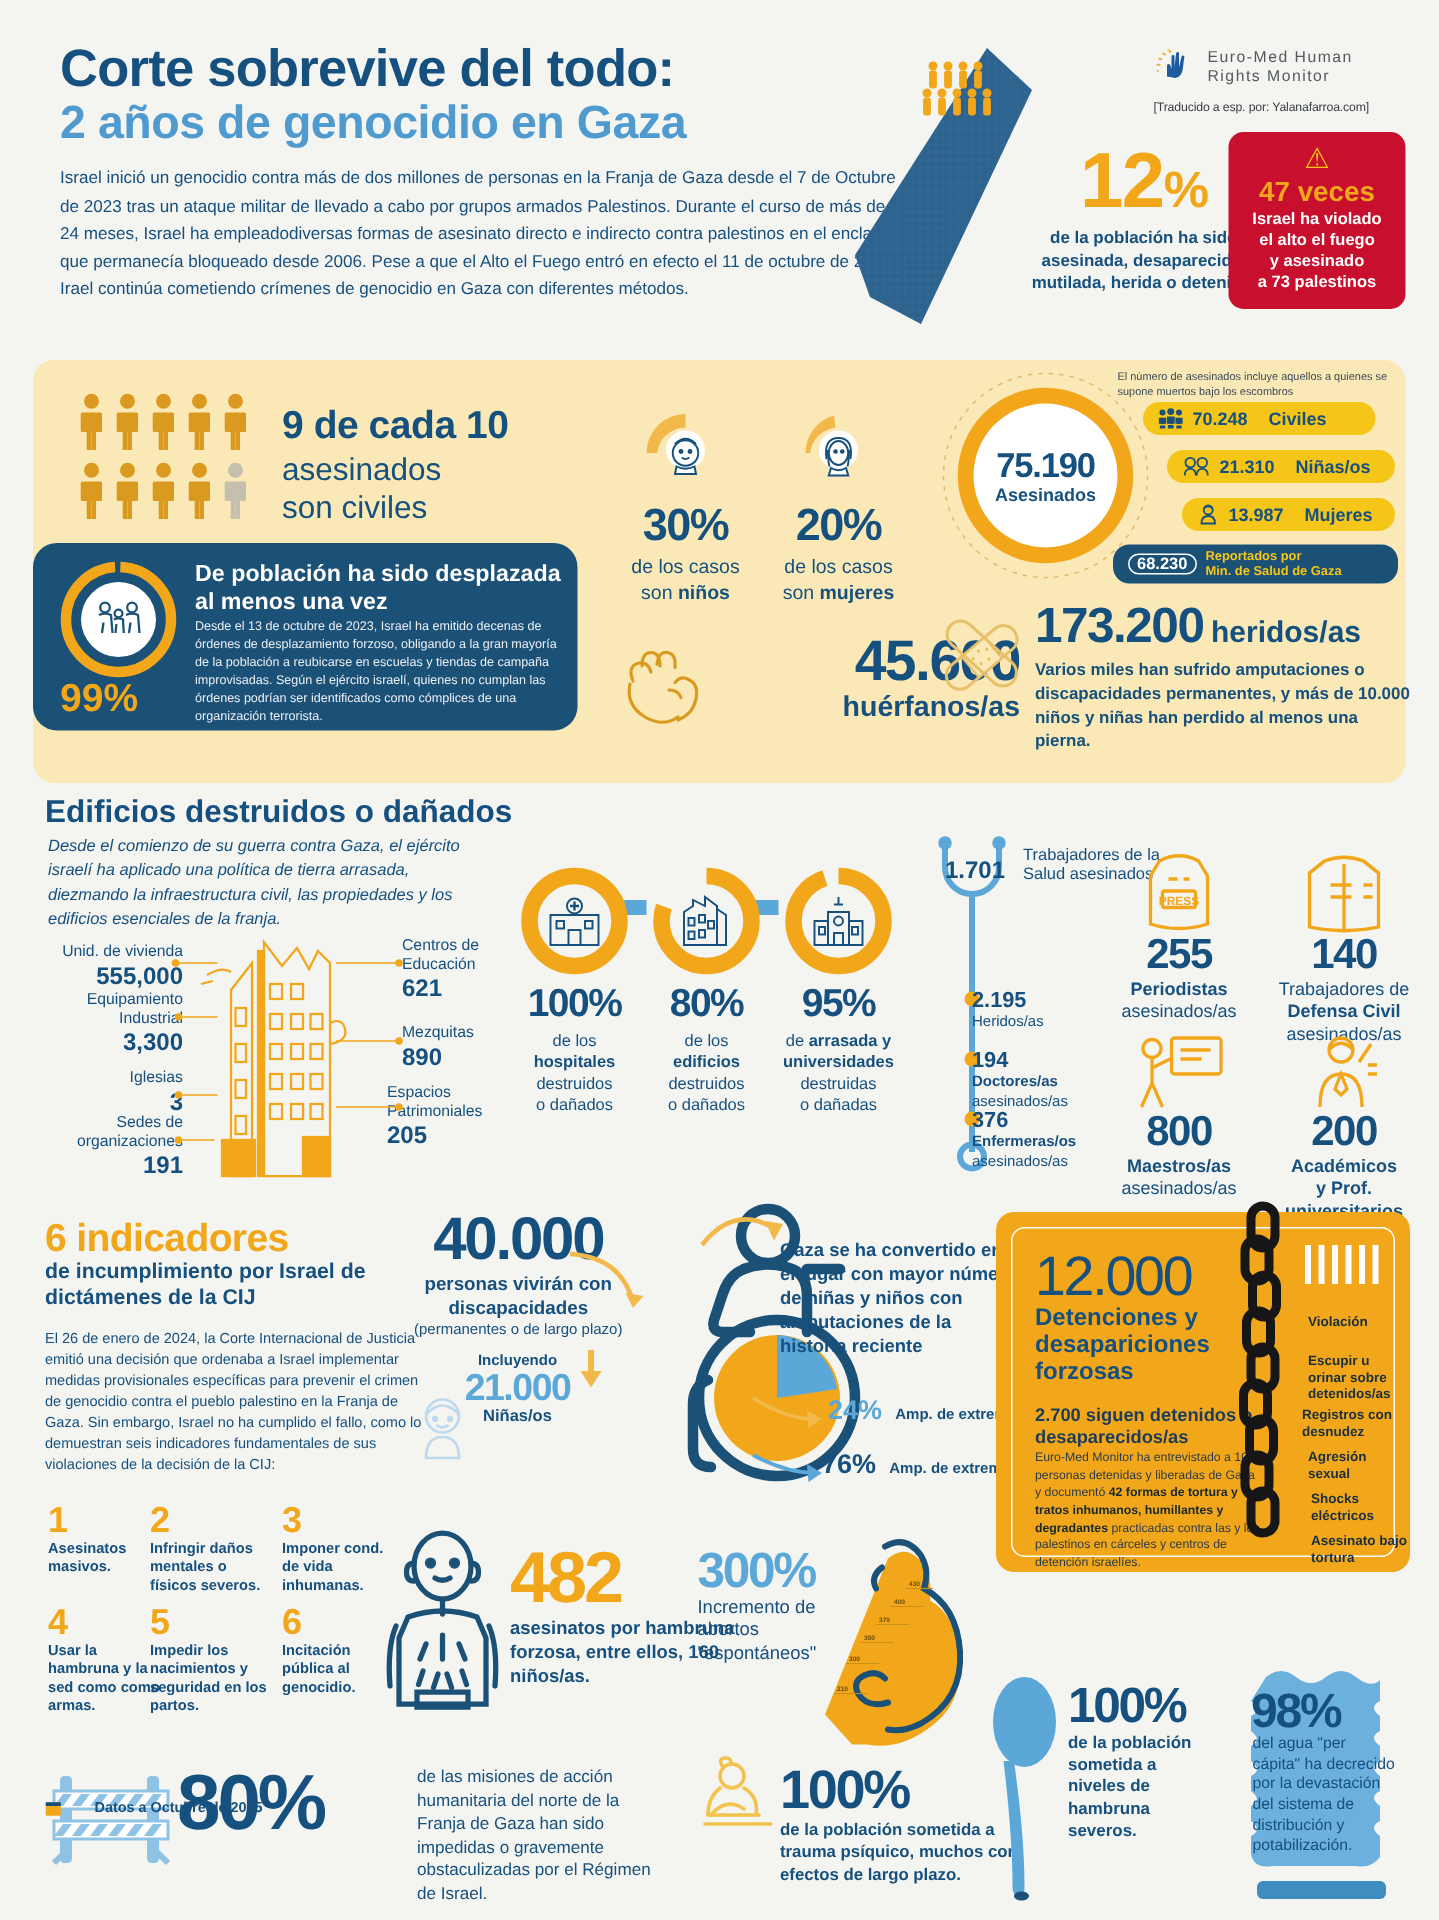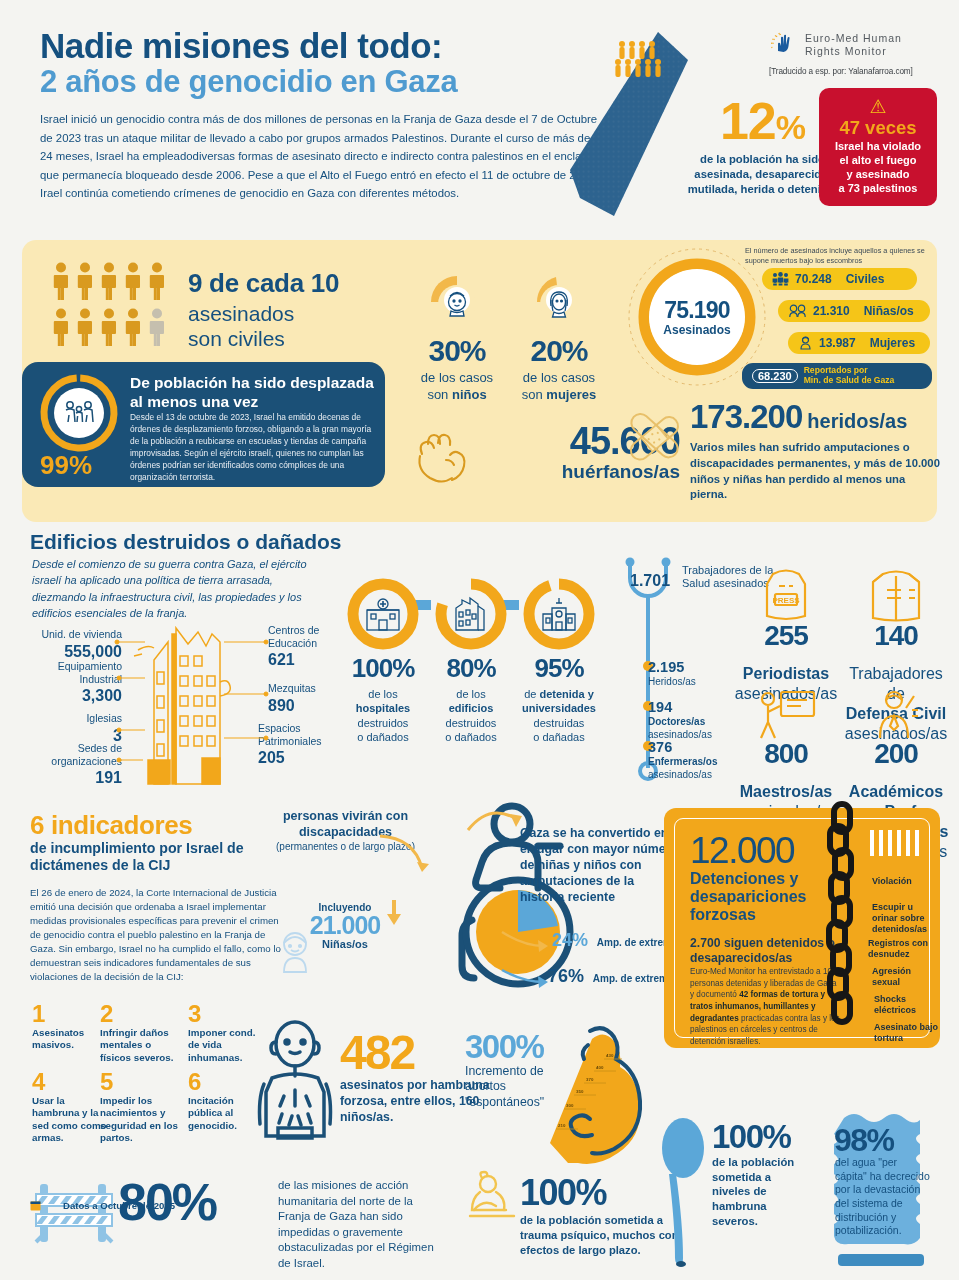--- a/index.html
+++ b/index.html
@@ -111,21 +111,21 @@
   .stetho .n1 { position:absolute; left:10px; top:14px; font-size:16px; font-weight:bold; color:#15507f;}
   .stetho .t1 { position:absolute; left:62px; top:6px; width:96px; font-size:11px; font-weight:bold; color:#15507f; line-height:1.22;}
   .stetho .t1 span { font-weight:normal; }
   .snode { position:absolute; font-size:10px; color:#15507f; line-height:1.25;}
   .snode .n { font-size:14.5px; font-weight:bold; display:block;}
   .snode b { font-weight:bold;}
 
   .prof { position:absolute; width:112px; text-align:center; }
   .prof .icon { height:62px; display:flex; align-items:flex-end; justify-content:center;}
   .prof .big { font-size:28px; font-weight:bold; color:#15507f; letter-spacing:-1px; line-height:1;}
-  .prof .sub { font-size:16px; color:#15507f; line-height:1.26; margin-top:14px;}
+  .prof .sub { font-size:12px; color:#15507f; line-height:1.26; margin-top:2px;}
   .prof .sub b { font-weight:bold;}
 
   
   .sec3-t1 { position:absolute; left:30px; top:810px; font-size:26px; font-weight:bold; color:#f2a71b; letter-spacing:-0.4px;}
   .sec3-t2 { position:absolute; left:30px; top:840px; width:250px; font-size:14.2px; font-weight:bold; color:#15507f; line-height:1.2;}
   .sec3-b { position:absolute; left:30px; top:886px; width:252px; font-size:9.7px; line-height:1.45; color:#15507f;}
 
   .indic { position:absolute; width:78px; }
   .indic .num { font-size:24px; font-weight:bold; color:#f2a71b; line-height:1;}
   .indic .txt { font-size:9.8px; font-weight:bold; color:#15507f; line-height:1.27; margin-top:1px;}
@@ -182,21 +182,21 @@
   .bottle .sub { position:absolute; left:11px; top:48px; width:96px; font-size:10.5px; color:#15507f; line-height:1.3;}
 
   svg { display:block; overflow:visible; }
 </style>
 </head>
 <body>
 
 <div class="page">
 
   <div class="header">
-    <div class="title1">Nadie misiones del todo:</div>
+    <div class="title1">Corte sobrevive del todo:</div>
     <div class="title2">2 años de genocidio en Gaza</div>
     <div class="intro">Israel inició un genocidio contra más de dos millones de personas en la Franja de Gaza desde el 7 de Octubre  de 2023 tras un ataque militar de llevado a cabo por grupos armados Palestinos. Durante el curso de más de 24 meses, Israel ha empleadodiversas formas de asesinato directo e indirecto contra palestinos en el enclave que permanecía bloqueado desde 2006. Pese a que el Alto el Fuego entró en efecto el 11 de octubre de 2025, Irael continúa cometiendo crímenes de genocidio en Gaza con diferentes métodos.</div>
   </div>
 
   <div class="logo-box">
     <div class="logo-row">
       <span class="logo-mark">
         <svg width="30" height="30" viewBox="0 0 30 30">
           <g fill="none" stroke="#f2a71b" stroke-width="1.1">
             <path d="M4 14 A10 10 0 0 1 14 4" stroke-dasharray="1.4 2.6"></path>
@@ -691,21 +691,21 @@
             <circle cx="20" cy="20" r="3"></circle>
             <rect x="7" y="24" width="4" height="5"></rect>
               <rect x="29" y="24" width="4" height="5"></rect>
             <rect x="17" y="28" width="6" height="8"></rect>
           </g>
         </svg>
       </span>
     </div>
     <div class="big">95%</div>
     <div class="sub">
-      <span>de</span> <b>detenida y universidades</b><br>
+      <span>de</span> <b>arrasada y universidades</b><br>
       <span>destruidas</span><br>
       <span>o dañadas</span>
     </div>
   </div>
 
   <div class="stetho">
     <span>
       <svg width="60" height="222" viewBox="0 0 60 222">
         <g fill="none" stroke="#5ba7d8" stroke-width="4">
           <path d="M10 6 v14 a18 18 0 0 0 36 0 v-14"></path>
@@ -825,20 +825,21 @@
   <div class="indic" style="left:100px; top:1070px;">
     <div class="num">5</div>
     <div class="txt">Impedir los nacimientos y seguridad en los partos.</div>
   </div>
   <div class="indic" style="left:188px; top:1070px;">
     <div class="num">6</div>
     <div class="txt">Incitación pública al genocidio.</div>
   </div>
 
   <div class="n40">
+    <div class="big">40.000</div>
     <div class="s1">personas vivirán con discapacidades</div>
     <div class="s2">(permanentes  o de largo plazo)</div>
   </div>
 
   <span style="position:absolute; left:378px; top:830px;">
     <svg width="62" height="48" viewBox="0 0 62 48">
         <path d="M2 6 q34 2 42 32" fill="none" stroke="#f2b84a" stroke-width="3"></path>
         <path d="M39 32 l5 10 l7 -8 z" fill="#f2b84a"></path>
       </svg>
   </span>

